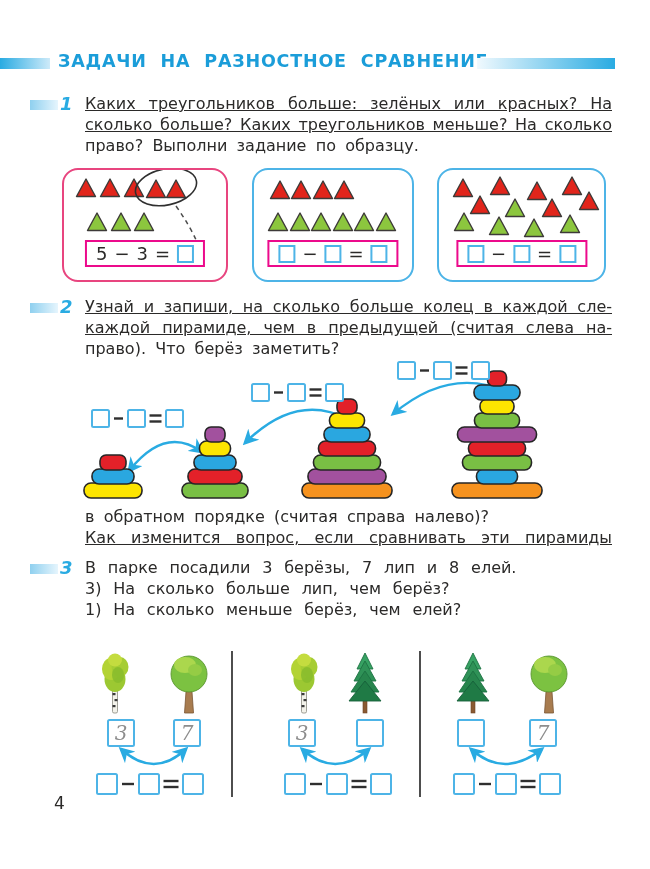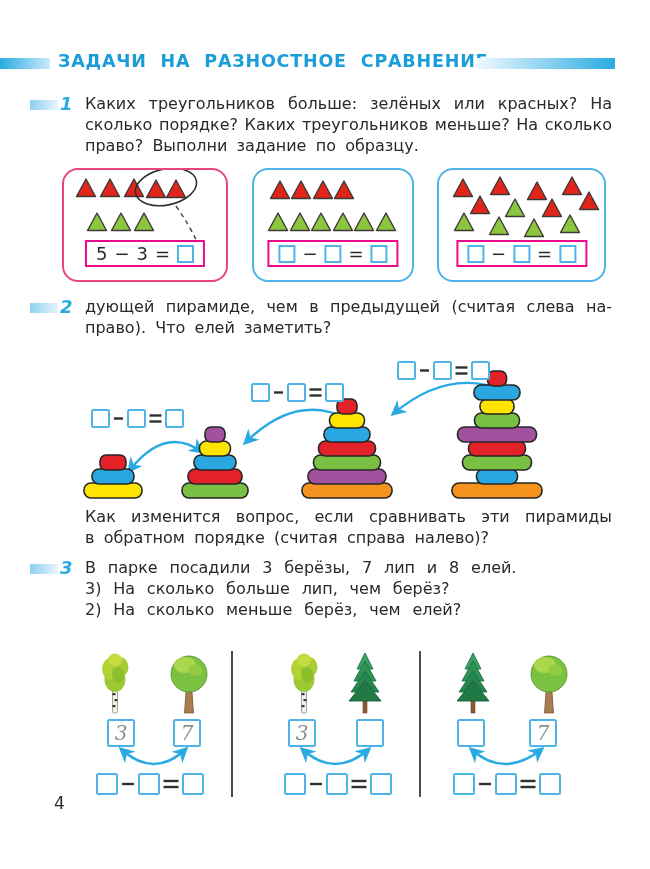--- a/index.html
+++ b/index.html
@@ -10,21 +10,21 @@
   .hdr-bar-left{position:absolute;left:0;top:58px;width:50px;height:11px;background:linear-gradient(to right,#29abe2,#cdeaf9);}
   .hdr-bar-right{position:absolute;left:477px;top:58px;width:138px;height:11px;background:linear-gradient(to right,#f0f9fe,#29abe2);}
 
   
   .pbar{position:absolute;left:30px;width:28px;height:10px;background:linear-gradient(to right,#8fd0ef,#e6f5fd);}
   .pnum{position:absolute;left:60px;width:22px;font-style:italic;font-weight:bold;font-size:18px;color:#29abe2;line-height:21px;}
 
   
   .tblock{position:absolute;left:85px;width:527px;font-size:16px;line-height:21px;}
   .line{white-space:nowrap;word-spacing:0.26em;height:21px;}
-  .line.jl{white-space:normal;text-align:justify;text-align-last:justify;word-spacing:normal;}
+  .line.jl{white-space:normal;text-align:justify;text-align-last:justify;word-spacing:normal;text-decoration:underline;}
   .line.wide{word-spacing:0.42em;}
 
   
   .card{position:absolute;top:168px;height:114px;border-radius:16px;background:#fff;box-sizing:border-box;}
   .card.pink{border:2.4px solid #e8457f;}
   .card.cyan{border:2.4px solid #4db4e7;}
   .card svg{position:absolute;left:0;top:0;}
   .eq{position:absolute;left:50%;bottom:13px;transform:translateX(-50%);border:2px solid #ec0a8c;background:#fff;display:flex;align-items:center;gap:7px;padding:2px 9px;height:27px;box-sizing:border-box;}
   .eq .t{font-size:18px;color:#2b2a29;line-height:1;}
   .eq .b{width:17px;height:18px;border:2px solid #4db4e7;box-sizing:border-box;background:#fff;flex:0 0 auto;}
@@ -72,21 +72,21 @@
 </svg>
 
 <div class="hdr-bar-left"></div>
 <h1 class="title">ЗАДАЧИ НА РАЗНОСТНОЕ СРАВНЕНИЕ</h1>
 <div class="hdr-bar-right"></div>
 
 <div class="pbar" style="top:100px"></div>
 <div class="pnum" style="top:93px">1</div>
 <div class="tblock" style="top:93px">
   <div class="line jl">Каких треугольников больше: зелёных или красных? На</div>
-  <div class="line jl">сколько порядке? Каких треугольников меньше? На сколько</div>
+  <div class="line jl">сколько больше? Каких треугольников меньше? На сколько</div>
   <div class="line">право? Выполни задание по образцу.</div>
 </div>
 
 <div class="card pink" style="left:62px;width:166px">
   <svg id="card-svg-0" width="161" height="109" viewBox="0 0 161 109">
       <polygon points="22,9 12.5,26.5 31.5,26.5" fill="#e1251b" stroke="#3d3a38" stroke-width="1.4" stroke-linejoin="round"></polygon>
       <polygon points="46,9 36.5,26.5 55.5,26.5" fill="#e1251b" stroke="#3d3a38" stroke-width="1.4" stroke-linejoin="round"></polygon>
       <polygon points="70,9 60.5,26.5 79.5,26.5" fill="#e1251b" stroke="#3d3a38" stroke-width="1.4" stroke-linejoin="round"></polygon>
       <polygon points="92,10 82.5,27.5 101.5,27.5" fill="#e1251b" stroke="#3d3a38" stroke-width="1.4" stroke-linejoin="round"></polygon>
       <polygon points="112,10 102.5,27.5 121.5,27.5" fill="#e1251b" stroke="#3d3a38" stroke-width="1.4" stroke-linejoin="round"></polygon>
@@ -145,22 +145,23 @@
       <span class="t">−</span>
       <span class="b"></span>
       <span class="t">=</span>
       <span class="b"></span>
     </div>
 </div>
 
 <div class="pbar" style="top:303px"></div>
 <div class="pnum" style="top:296px">2</div>
 <div class="tblock" style="top:296px">
-  <div class="line jl">дующей пирамиде, чем в предыдущей (считая слева на-</div>
-  <div class="line">право). Что елей заметить?</div>
+  <div class="line jl">Узнай и запиши, на сколько больше колец в каждой сле-</div>
+  <div class="line jl">каждой пирамиде, чем в предыдущей (считая слева на-</div>
+  <div class="line">право). Что берёз заметить?</div>
 </div>
 
 <svg id="pyr-svg" width="560" height="146" viewBox="0 0 560 146">
   <path class="arr" d="M69,114 Q105,68 142,95"></path>
   <path class="arr" d="M185,86 Q236,35 288,62"></path>
   <path class="arr" d="M333,57 Q390,9 447,35"></path>
 <rect x="24" y="126" width="58" height="15" rx="7" fill="#fde500" stroke="#262626" stroke-width="1.6"></rect>
     <rect x="32" y="112" width="42" height="15" rx="7" fill="#2aa7e0" stroke="#262626" stroke-width="1.6"></rect>
     <rect x="40" y="98" width="26" height="15" rx="6" fill="#e32129" stroke="#262626" stroke-width="1.6"></rect>
     <rect x="122" y="126" width="66" height="15" rx="7" fill="#79bf44" stroke="#262626" stroke-width="1.6"></rect>
@@ -198,30 +199,30 @@
     <rect x="266" y="27" width="17" height="17" rx="1.5" fill="#fff" stroke="#4db4e7" stroke-width="2"></rect>
     <rect x="338" y="5" width="17" height="17" rx="1.5" fill="#fff" stroke="#4db4e7" stroke-width="2"></rect>
     <line x1="360" y1="13.5" x2="369" y2="13.5" stroke="#2f2f2f" stroke-width="2.4"></line>
     <rect x="374" y="5" width="17" height="17" rx="1.5" fill="#fff" stroke="#4db4e7" stroke-width="2"></rect>
     <line x1="395.5" y1="10.5" x2="407.5" y2="10.5" stroke="#2f2f2f" stroke-width="2.4"></line>
     <line x1="395.5" y1="16.5" x2="407.5" y2="16.5" stroke="#2f2f2f" stroke-width="2.4"></line>
     <rect x="412" y="5" width="17" height="17" rx="1.5" fill="#fff" stroke="#4db4e7" stroke-width="2"></rect>
   </svg>
 
 <div class="tblock" style="top:506px">
+  <div class="line">в обратном порядке (считая справа налево)?</div>
   <div class="line jl">Как изменится вопрос, если сравнивать эти пирамиды</div>
-  <div class="line">в обратном порядке (считая справа налево)?</div>
 </div>
 
 <div class="pbar" style="top:564px"></div>
 <div class="pnum" style="top:557px">3</div>
 <div class="tblock" style="top:557px">
   <div class="line wide">В парке посадили 3 берёзы, 7 лип и 8 елей.</div>
   <div class="line wide">3) На сколько больше лип, чем берёз?</div>
-  <div class="line wide">2) На сколько меньше берёз, чем елей?</div>
+  <div class="line wide">1) На сколько меньше берёз, чем елей?</div>
 </div>
 
 <svg id="tree-svg" width="580" height="152" viewBox="0 0 580 152">
   <line x1="192" y1="3" x2="192" y2="149" stroke="#3a3a3a" stroke-width="1.8"></line>
   <line x1="380" y1="3" x2="380" y2="149" stroke="#3a3a3a" stroke-width="1.8"></line>
   <path class="arr" d="M81,101 Q114,131 146,101"></path>
   <path class="arr" d="M262,101 Q295,131 329,101"></path>
   <path class="arr" d="M431,101 Q464,131 502,101"></path>
 <use transform="translate(75,5)" href="#t-birch" xlink:href="#t-birch"></use>
     <use transform="translate(149,7)" href="#t-linden" xlink:href="#t-linden"></use>

